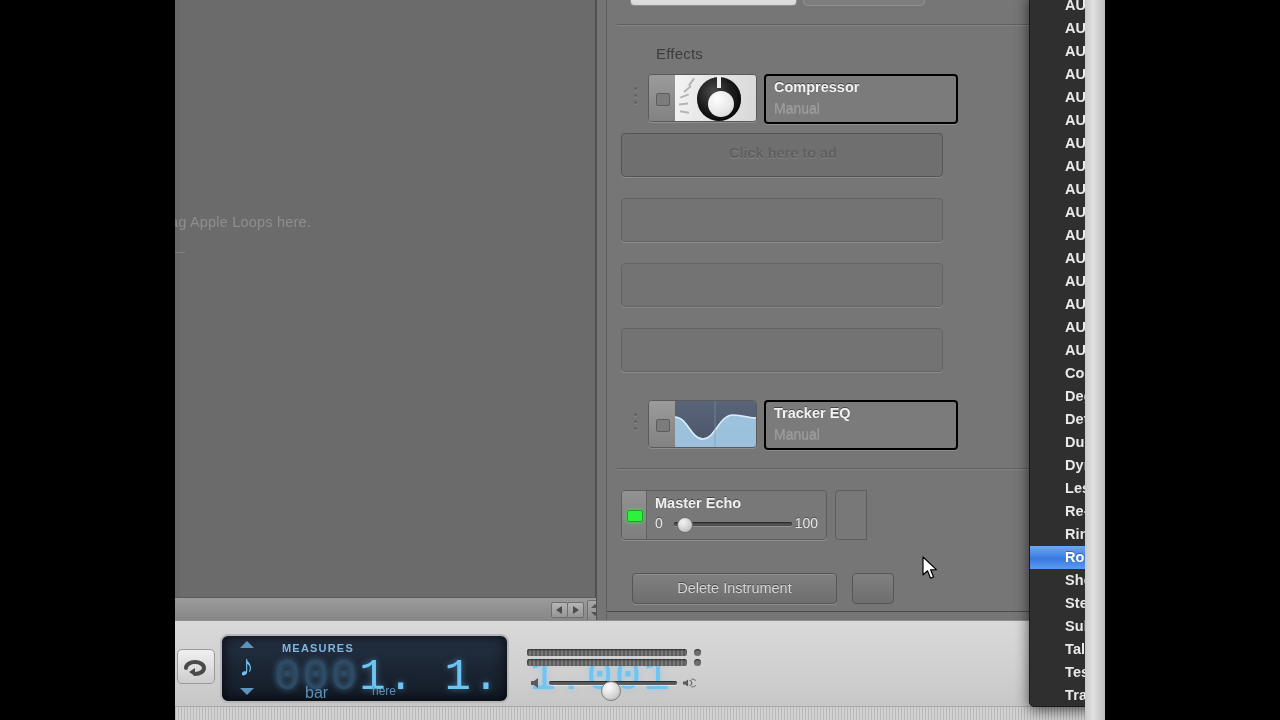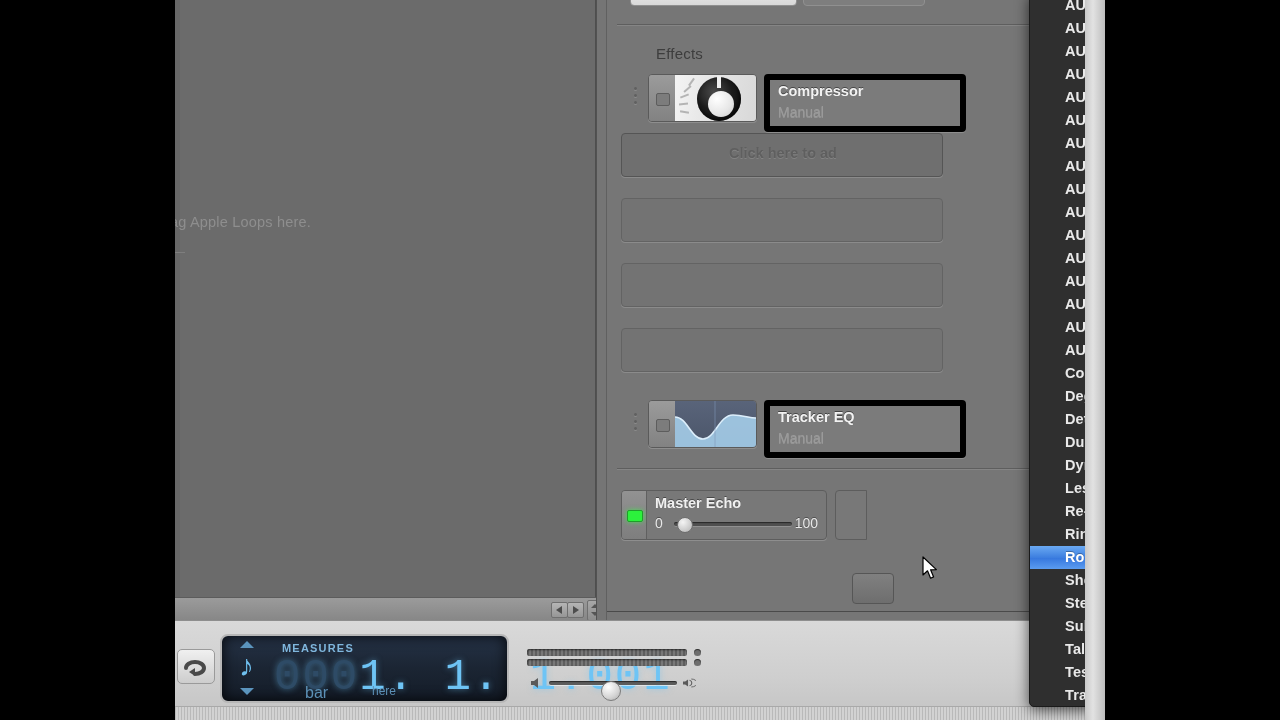--- a/index.html
+++ b/index.html
@@ -263,21 +263,21 @@
   .art-eq {
     background: linear-gradient(#59647a, #4b5569);
   }
   .art-eq svg { display: block; }
 
   .slot-label {
     position: absolute;
     left: 130px; top: 0;
     width: 190px; height: 46px;
     background: #7b7b7b;
-    border: 6px solid #000000;
+    border: 2px solid #000000;
     border-radius: 4px;
     box-shadow: 0 1px 0 #8e8e8e;
   }
   .slot-name {
     position: absolute;
     left: 8px; top: 3px;
     font-size: 14.5px;
     font-weight: bold;
     color: #f2f2f2;
     text-shadow: 0 -1px 0 rgba(0,0,0,.45);
@@ -710,20 +710,21 @@
           </div>
           <div class="send-title">Master Echo</div>
           <div class="send-min">0</div>
           <div class="send-track">
             <div class="send-knob" style="left: 3.12px;"></div>
           </div>
           <div class="send-max">100</div>
         </div>
         <div class="send-partial" style="top:490px;"></div>
 
+        <div id="delete-instrument">Delete Instrument</div>
         <div id="inspector-footer-btn"></div>
         <div id="inspector-bottom-rule"></div>
       </div>
     </div>
 
     <div id="transport">
 
       <div id="cycle-button">
         <svg width="27" height="24" viewBox="0 0 27 24">
           <path d="M4,14 a9,6 0 1,1 9,6" fill="none" stroke="#4a4a4a" stroke-width="4" stroke-linecap="round"></path>

